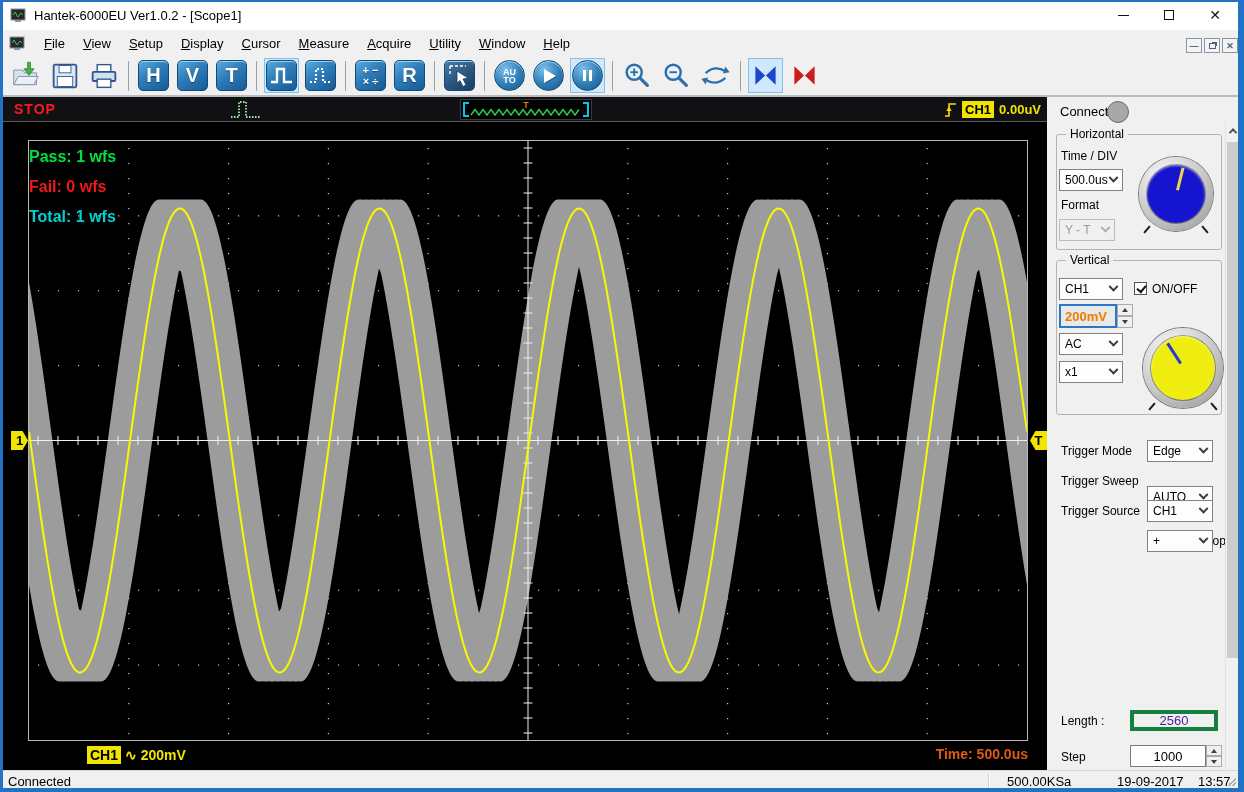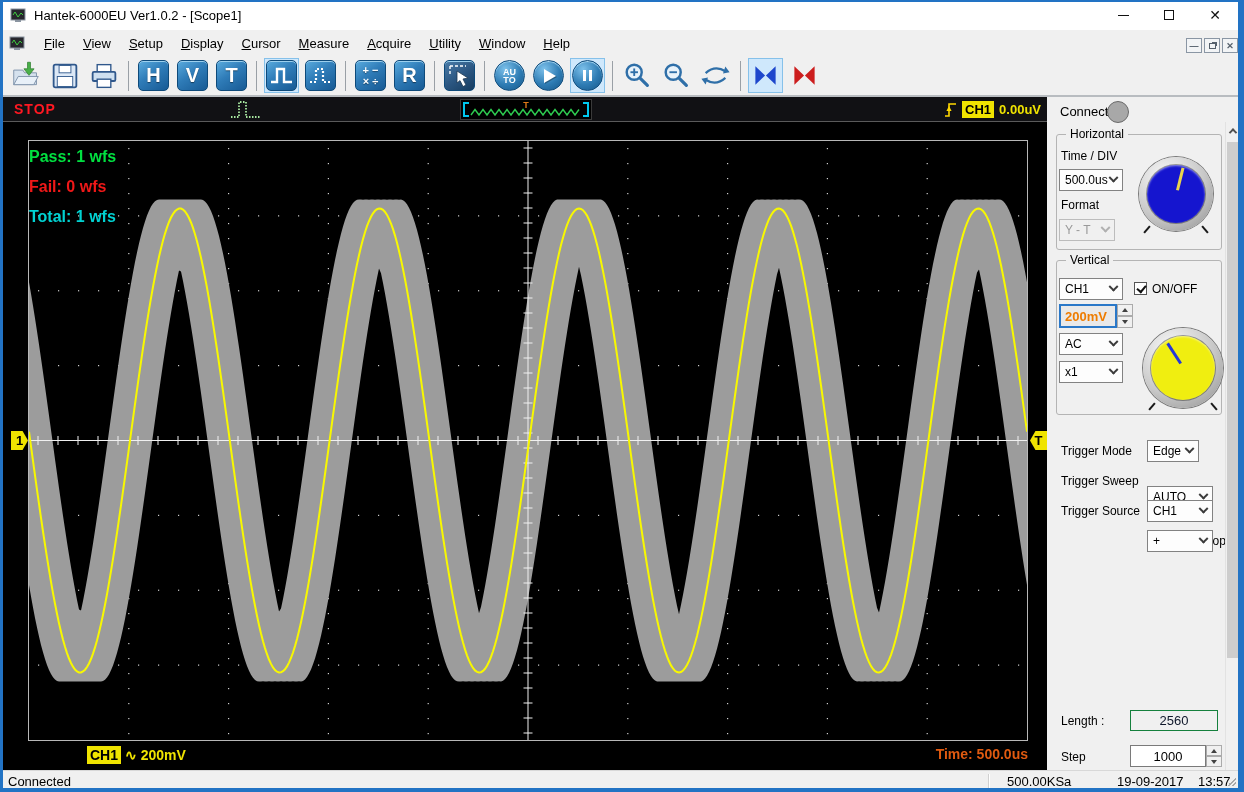--- a/index.html
+++ b/index.html
@@ -93,21 +93,21 @@
   .range-spin .spin-field{width:58px;background:#e9e9e9;border:2px solid #2a78c8;color:#ee7c00;font-weight:bold;}
   .cb{position:absolute;left:1134px;top:282px;width:13px;height:13px;background:#fff;border:1px solid #555;}
   .cb::after{content:"";position:absolute;left:2px;top:2px;width:7px;height:4px;border-left:2px solid #111;border-bottom:2px solid #111;transform:rotate(-50deg);}
   .knob{position:absolute;border-radius:50%;background:radial-gradient(circle at 35% 28%,#fafafa 0%,#c8c8c8 55%,#8e8e8e 100%);box-shadow:0 0 0 1px #787878;}
   .knob .face{position:absolute;inset:8px;border-radius:50%;box-shadow:inset 0 1px 2px rgba(255,255,255,.5),0 0 0 1px rgba(0,0,0,.35);}
   .pointer-wrap{position:absolute;inset:0;}
   .pointer-wrap i{position:absolute;left:calc(50% - 1.5px);width:3px;display:block;}
   .foot{position:absolute;width:2px;height:9px;background:#1a1a1a;bottom:-3px;}
   .foot.l{left:10%;transform:rotate(40deg);}
   .foot.r{right:10%;transform:rotate(-40deg);}
-  .readonly-field{position:absolute;background:#f0f0f0;border:1px solid #15803d;display:flex;align-items:center;justify-content:center;font-size:13px;color:#0f172a;}
+  .readonly-field{position:absolute;background:#f0f0f0;border:4px solid #15803d;display:flex;align-items:center;justify-content:center;font-size:13px;color:#4c1d95;}
   .step-spin .spin-field{width:76px;background:#fff;border:1px solid #7a7a7a;justify-content:center;color:#000;}
 
   
   .scrollbar{position:absolute;left:1225px;top:122px;width:13px;height:648px;background:#f0f0f0;border-left:1px solid #e2e2e2;}
   .sb-up{position:absolute;left:0;top:0;width:13px;height:17px;display:flex;align-items:center;justify-content:center;}
   .sb-up i{width:6px;height:6px;border-left:2px solid #505050;border-top:2px solid #505050;transform:rotate(45deg) translate(1px,1px);}
   .sb-thumb{position:absolute;left:1px;top:20px;width:11px;height:516px;background:#cdcdcd;}
 
   
   .statusbar{position:absolute;left:0;top:770px;width:1244px;height:22px;background:#f0f0f0;border-top:1px solid #d8d8d8;font-size:13px;color:#000;}
@@ -1113,21 +1113,21 @@
   <div class="knob" style="left:1143px;top:328px;width:80px;height:80px;">
     <div class="face" style="background:#f0ee10;"></div>
     <div class="pointer-wrap" style="transform:rotate(-33deg);">
         <i style="top:11px;height:24px;background:#2438d8;"></i>
       </div>
     <span class="foot l"></span>
       <span class="foot r"></span>
   </div>
 
   <span class="plabel" style="left:1061px;top:444px;">Trigger Mode</span>
-  <div class="combo" style="left:1147px;top:440px;width:52px;">
+  <div class="combo" style="left:1147px;top:440px;width:66px;">
     <span>Edge</span>
       <span class="chev"></span>
   </div>
   <span class="plabel" style="left:1061px;top:474px;">Trigger Sweep</span>
   <div class="combo" style="left:1147px;top:470px;width:66px;margin-top:16px;">
     <span>AUTO</span>
       <span class="chev"></span>
   </div>
   <span class="plabel" style="left:1061px;top:504px;">Trigger Source</span>
   <div class="combo" style="left:1147px;top:500px;width:66px;">

